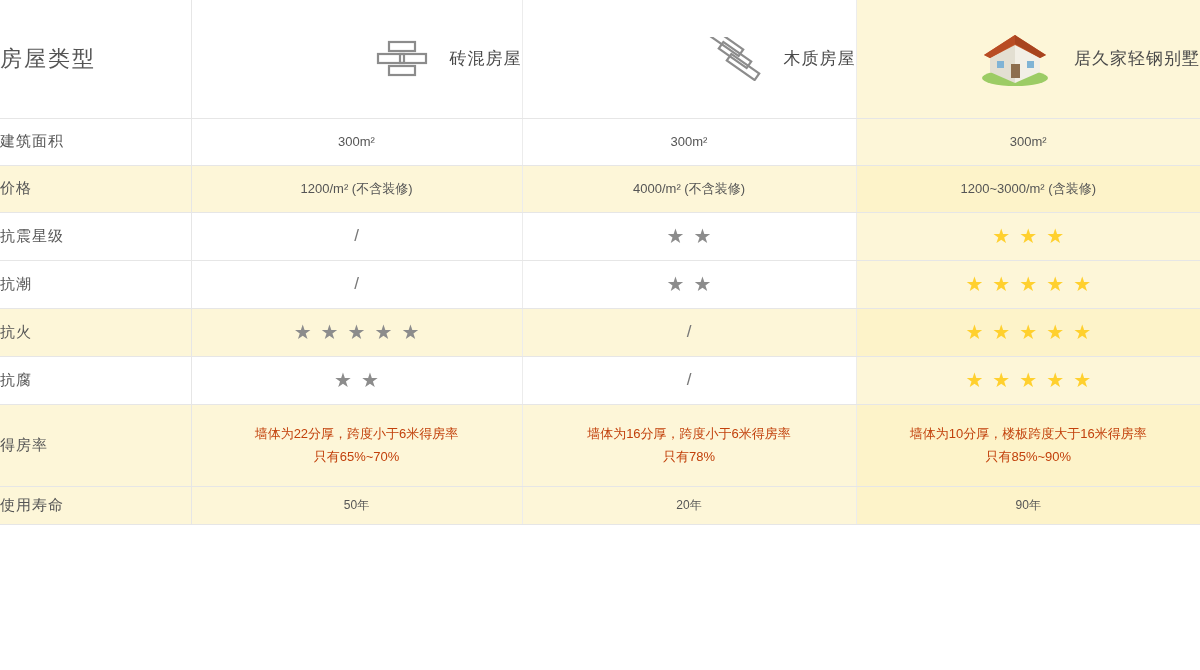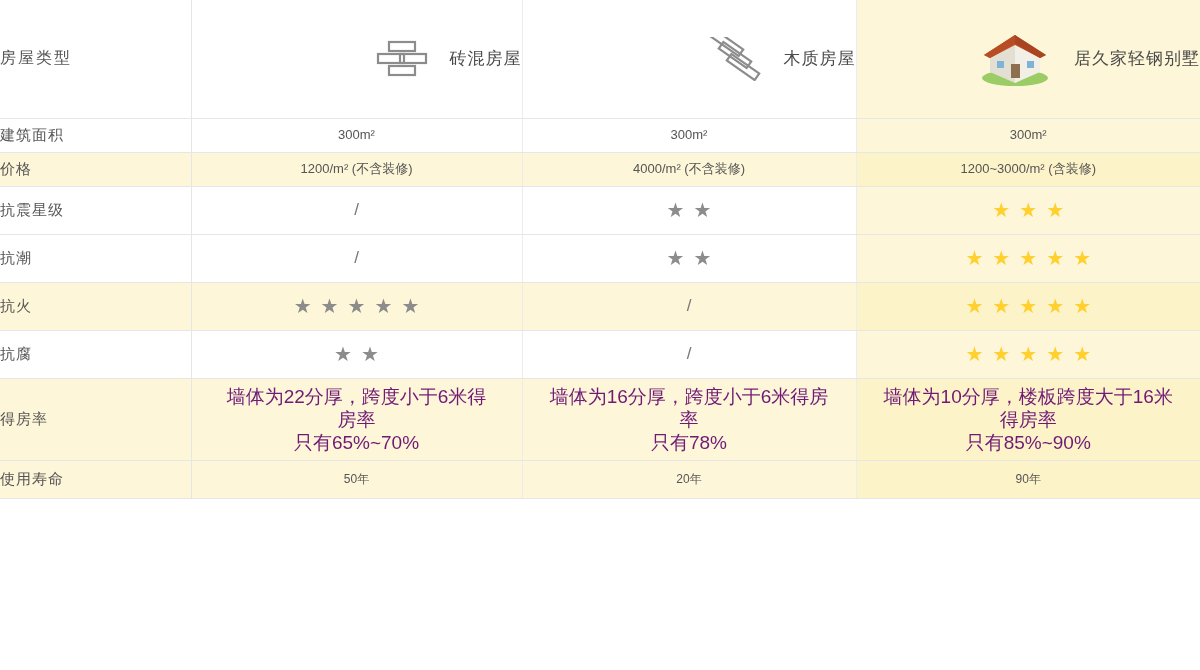--- a/index.html
+++ b/index.html
@@ -46,40 +46,40 @@
   tr.band td.label, tr.band td.cell-a, tr.band td.cell-b { background: #fdf6d8; }
   tr.band td.cell-c { background: #fdf3c9; }
 
   td.cell {
     text-align: center;
     font-size: 13px;
     color: #555;
     line-height: 22px;
   }
   .row-h-head { height: 118px; }
-  .row-h-std  { height: 34px; }
+  .row-h-std  { height: 47px; }
   .row-h-tall { height: 48px; }
   .row-h-big  { height: 82px; }
   .row-h-life { height: 38px; }
 
   
   .head-cell {
     display: flex;
     align-items: center;
     justify-content: flex-end;
     gap: 22px;
     height: 100%;
   }
   .head-title {
     font-size: 17px;
     color: #4a4a4a;
     letter-spacing: 1px;
   }
   .head-label {
-    font-size: 16px;
+    font-size: 22px;
     color: #555;
     letter-spacing: 2px;
   }
 
   
   .icon-brick { width: 52px; height: 40px; }
   .icon-wood { width: 54px; height: 44px; }
   .icon-house { width: 74px; height: 56px; }
 
   .stars {
@@ -90,21 +90,21 @@
     line-height: 1;
   }
   .star {
     font-size: 20px;
     line-height: 1;
   }
   .star.grey { color: #8c8c8c; }
   .star.gold { color: #ffd02e; }
   .slash { font-size: 17px; color: #777; }
 
-  .multiline { padding: 0 26px; font-size: 19px; line-height: 23px; color: #701a75; }
+  .multiline { padding: 0 26px; font-size: 13px; line-height: 23px; color: #c2410c; }
   .life { font-size: 12px; color: #555; }
   .area { font-size: 13px; color: #555; }
 </style>
 </head>
 <body>
 
 <div id="sheet">
   <table class="compare">
     <colgroup>
       <col class="col-label">

